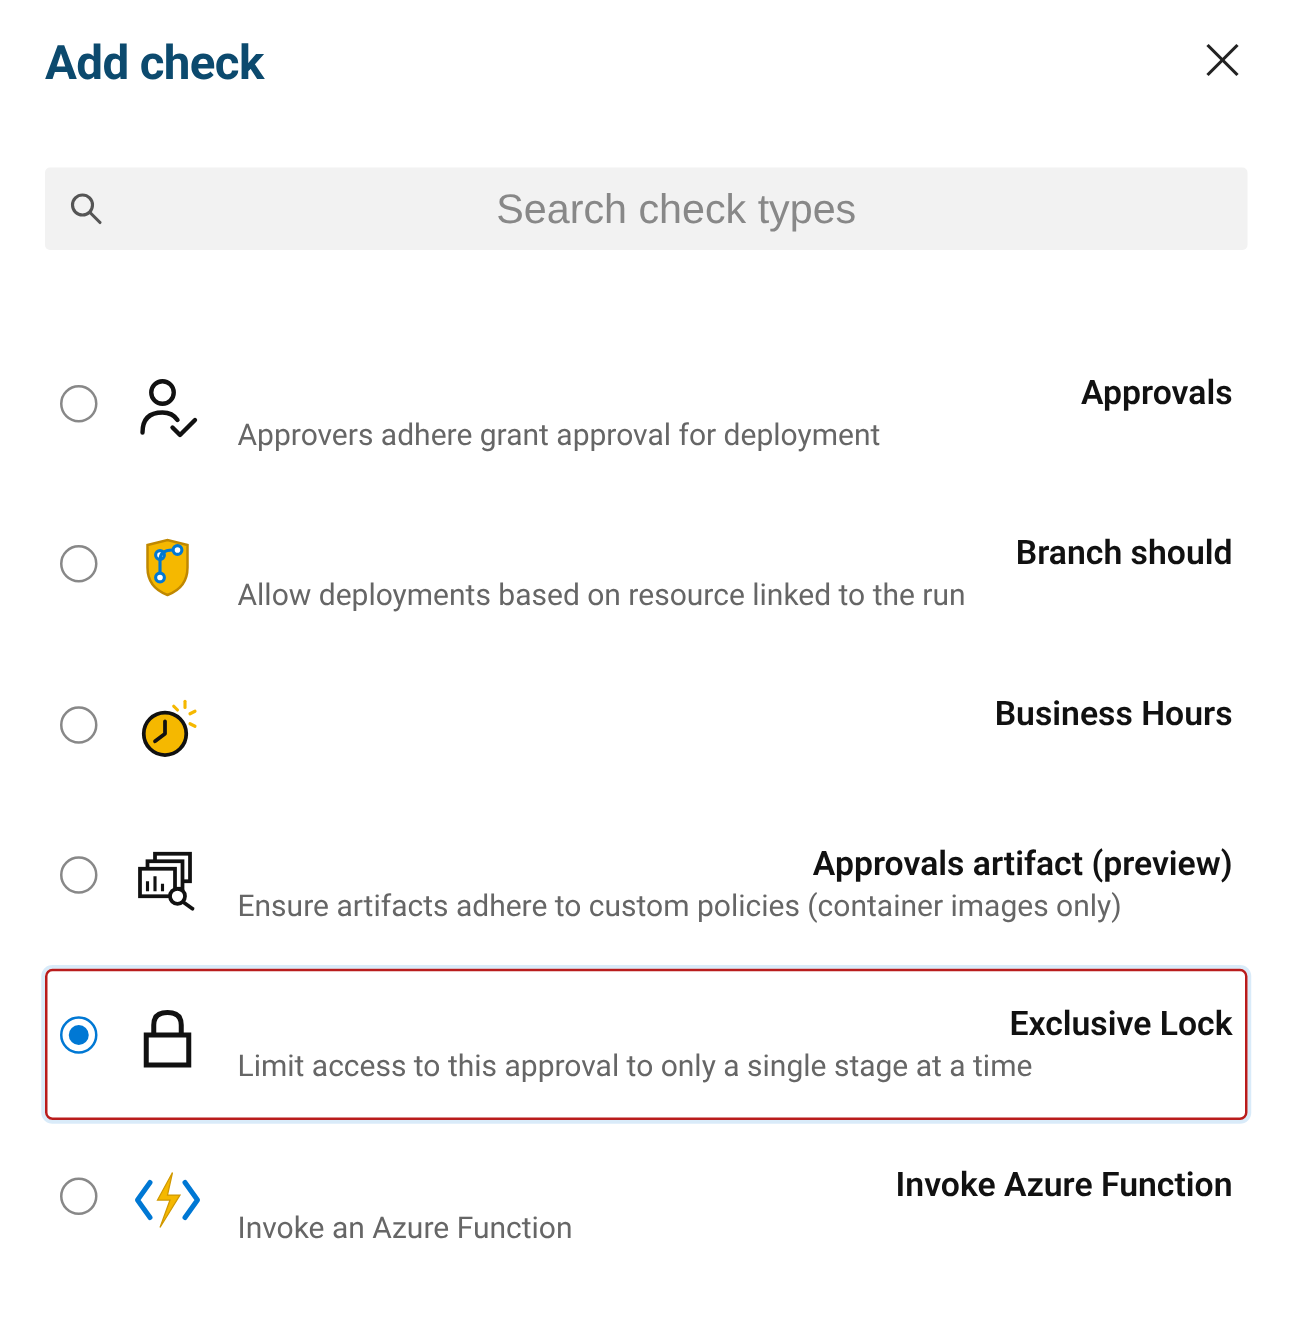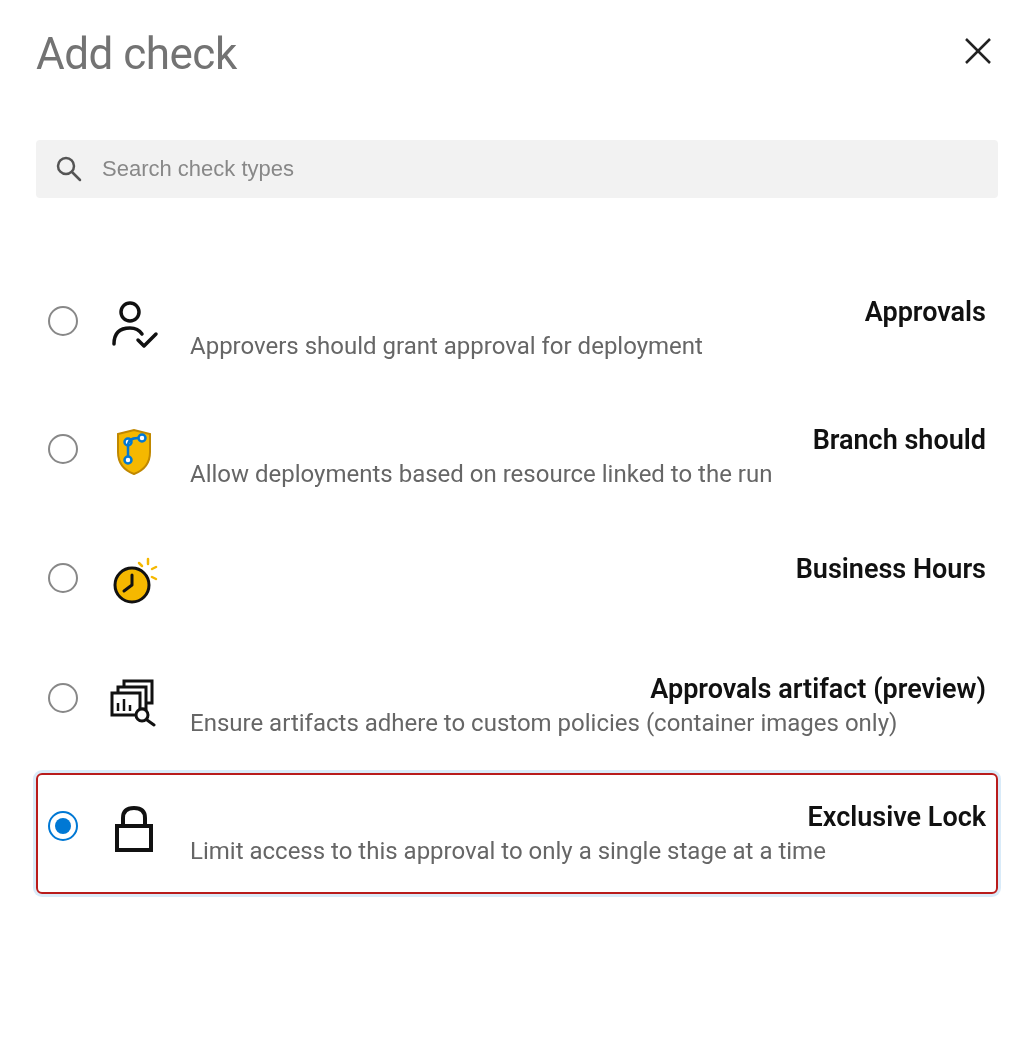--- a/index.html
+++ b/index.html
@@ -14,23 +14,23 @@
       height: 1054px;
       padding: 0;
     }
     .header {
       display: flex;
       justify-content: space-between;
       align-items: center;
       padding: 28px 36px 0 36px;
     }
     .header h1 {
-      font-size: 44px;
-      font-weight: 400;
-      color: #737373;
+      font-size: 38px;
+      font-weight: 700;
+      color: #0c4a6e;
       letter-spacing: -0.5px;
     }
     .close-btn {
       font-size: 36px;
       font-weight: 300;
       color: #222;
       cursor: pointer;
       background: none;
       border: none;
       line-height: 1;
@@ -47,24 +47,25 @@
       padding: 14px 18px;
       gap: 18px;
     }
     .search-icon-wrap {
       display: flex;
       align-items: center;
     }
     .search-input {
       border: none;
       background: transparent;
-      font-size: 22px;
+      font-size: 33px;
       color: #333;
       width: 100%;
       outline: none;
+      text-align: center;
     }
     .search-input::placeholder {
       color: #888;
     }
     .list {
       padding: 70px 36px 0 36px;
     }
     .check-row {
       display: flex;
       align-items: flex-start;
@@ -159,21 +160,21 @@
     <div class="radio"></div>
     <div class="icon-cell">
       <svg width="52" height="52" viewBox="0 0 52 52">
         <circle cx="22" cy="14" r="9" fill="none" stroke="#111" stroke-width="3.5"></circle>
         <path d="M 6 46 Q 6 30 22 30 Q 30 30 34 36" fill="none" stroke="#111" stroke-width="3.5" stroke-linecap="round"></path>
         <path d="M 30 42 L 36 48 L 48 36" fill="none" stroke="#111" stroke-width="3.5" stroke-linecap="round" stroke-linejoin="round"></path>
       </svg>
     </div>
     <div class="text-cell">
       <div class="check-title">Approvals</div>
-      <div class="check-desc">Approvers should grant approval for deployment</div>
+      <div class="check-desc">Approvers adhere grant approval for deployment</div>
     </div>
   </div>
 
   <div class="check-row">
     <div class="radio"></div>
     <div class="icon-cell">
       <svg width="52" height="52" viewBox="0 0 52 52">
         <path d="M 10 8 L 26 4 L 42 8 L 42 26 Q 42 42 26 48 Q 10 42 10 26 Z" fill="#f5b800" stroke="#c08800" stroke-width="2"></path>
         <circle cx="20" cy="16" r="3.5" fill="#fff" stroke="#0078d4" stroke-width="2.5"></circle>
         <circle cx="20" cy="34" r="3.5" fill="#fff" stroke="#0078d4" stroke-width="2.5"></circle>
@@ -233,14 +234,28 @@
         <rect x="8" y="22" width="34" height="24" fill="none" stroke="#111" stroke-width="4"></rect>
         <path d="M 14 22 L 14 14 Q 14 4 25 4 Q 36 4 36 14 L 36 22" fill="none" stroke="#111" stroke-width="4"></path>
       </svg>
     </div>
     <div class="text-cell">
       <div class="check-title">Exclusive Lock</div>
       <div class="check-desc">Limit access to this approval to only a single stage at a time</div>
     </div>
   </div>
 
+  <div class="check-row">
+    <div class="radio"></div>
+    <div class="icon-cell">
+      <svg width="56" height="48" viewBox="0 0 56 48">
+        <path d="M 14 10 L 4 24 L 14 38" fill="none" stroke="#0078d4" stroke-width="4" stroke-linecap="round" stroke-linejoin="round"></path>
+        <path d="M 42 10 L 52 24 L 42 38" fill="none" stroke="#0078d4" stroke-width="4" stroke-linecap="round" stroke-linejoin="round"></path>
+        <path d="M 32 2 L 20 24 L 30 24 L 22 46 L 38 20 L 28 20 Z" fill="#f5b800" stroke="#d09800" stroke-width="1"></path>
+      </svg>
+    </div>
+    <div class="text-cell">
+      <div class="check-title">Invoke Azure Function</div>
+      <div class="check-desc">Invoke an Azure Function</div>
+    </div>
+  </div>
 
 </div>
 
 </body></html>

